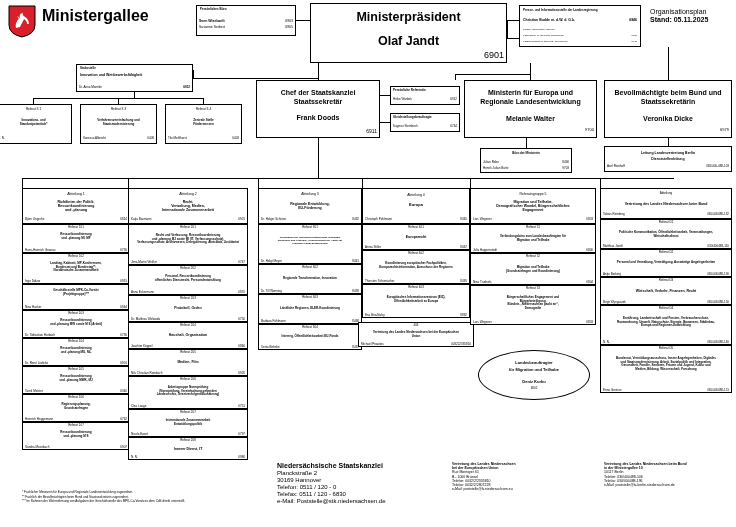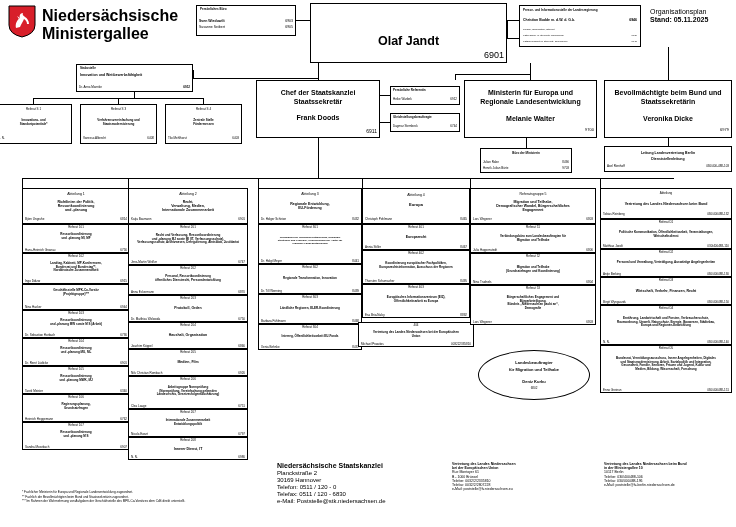--- a/index.html
+++ b/index.html
@@ -38,38 +38,38 @@
 <body>
 
 <div class="crest" style="left:8px;top:5px;width:28px;height:33px;">
   <svg width="28" height="33" viewBox="0 0 28 33">
     <path d="M1 1 H27 V20 Q27 29 14 32 Q1 29 1 20 Z" fill="#d81f2a" stroke="#000" stroke-width="1"></path>
     <path d="M8 23 C7 19 9 15 12 13 C11 11 12 8 15 8 C14 10 16 11 17 12 C19 13 21 16 21 19 L19 19 C19 17 18 15 16 14 C15 17 13 19 12 22 Z" fill="#fff"></path>
     <path d="M12 13 L9 11 L11 14 Z" fill="#fff"></path>
   </svg>
 </div>
 <div style="position:absolute;left:42px;top:7px;width:150px;">
-  <div class="t16 b">Niedersächsische</div>
   <div class="t16 b">Ministergallee</div>
 </div>
 
 <div style="position:absolute;left:650px;top:8px;width:84px;">
   <div class="t7">Organisationsplan</div>
   <div class="t7 b">Stand: 05.11.2025</div>
 </div>
 
 <div class="box" style="left:196px;top:5px;width:100px;height:31px;">
   <div class="hdr t3 b" style="top:2px;text-align:left;left:3px;">Persönliches Büro</div>
   <div class="nm t35 b" style="top:13px;">Sven Wieduwilt</div>
   <div class="tel t35" style="top:13px;">6903</div>
   <div class="nm t35" style="top:19px;">Susanne Seibert</div>
   <div class="tel t35" style="top:19px;">6905</div>
 </div>
 
 <div class="box thick" style="left:310px;top:3px;width:197px;height:60px;">
+  <div class="hdr t12 b" style="top:6px;">Ministerpräsident</div>
   <div class="hdr t12 b" style="top:30px;">Olaf Jandt</div>
   <div class="tel t9" style="bottom:2px;">6901</div>
 </div>
 
 <div class="box" style="left:519px;top:5px;width:122px;height:42px;">
   <div class="t3 b" style="position:absolute;left:3px;top:3px;">Presse- und Informationsstelle der Landesregierung</div>
   <div class="t35 b" style="position:absolute;left:3px;top:12px;">Christian Budde m. d.W. d. G.b.</div>
   <div class="t35 b" style="position:absolute;right:3px;top:12px;">6946</div>
   <div class="t25" style="position:absolute;left:3px;top:22px;">Presse, Information, Internet</div>
   <div class="t25" style="position:absolute;left:3px;top:28px;">Katja Sauer (1. stellvertr. Sprecherin)</div>

